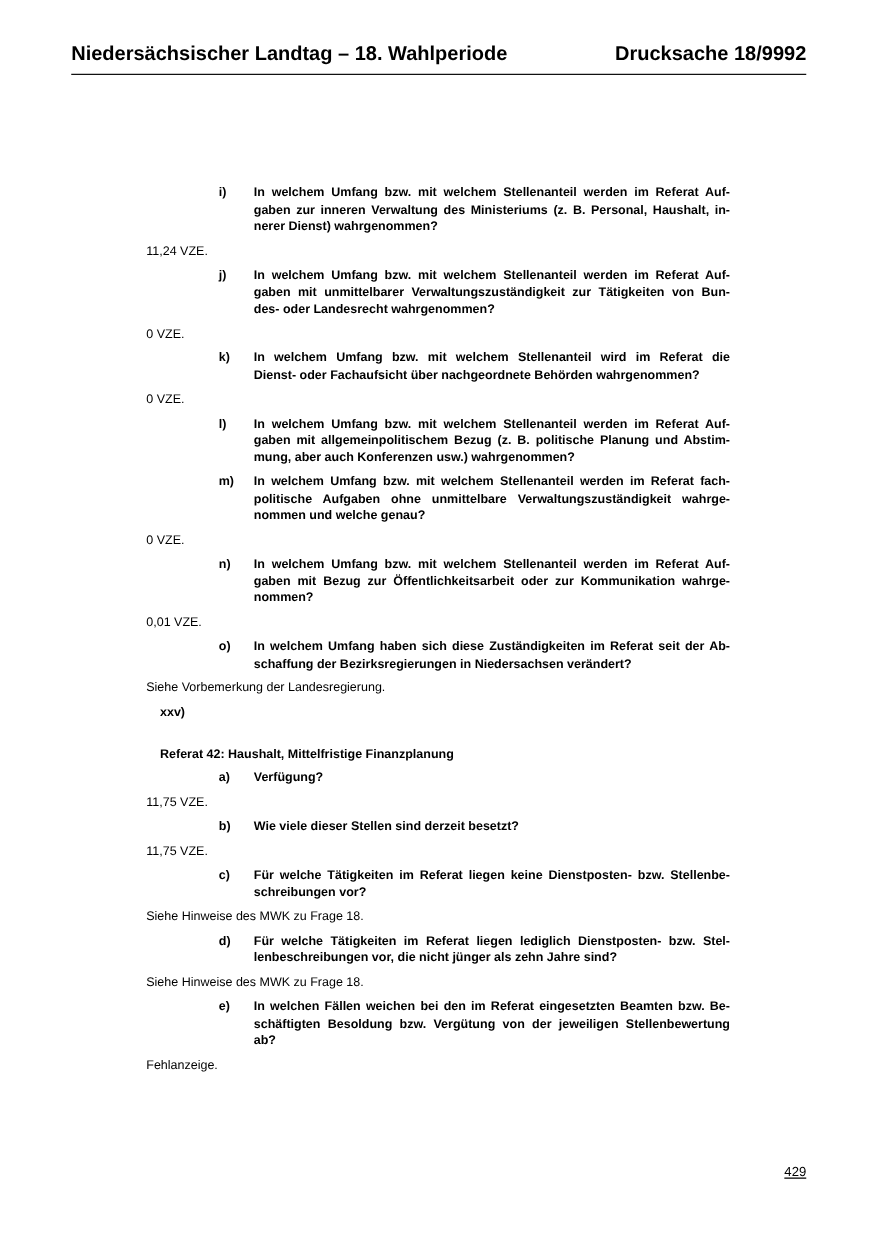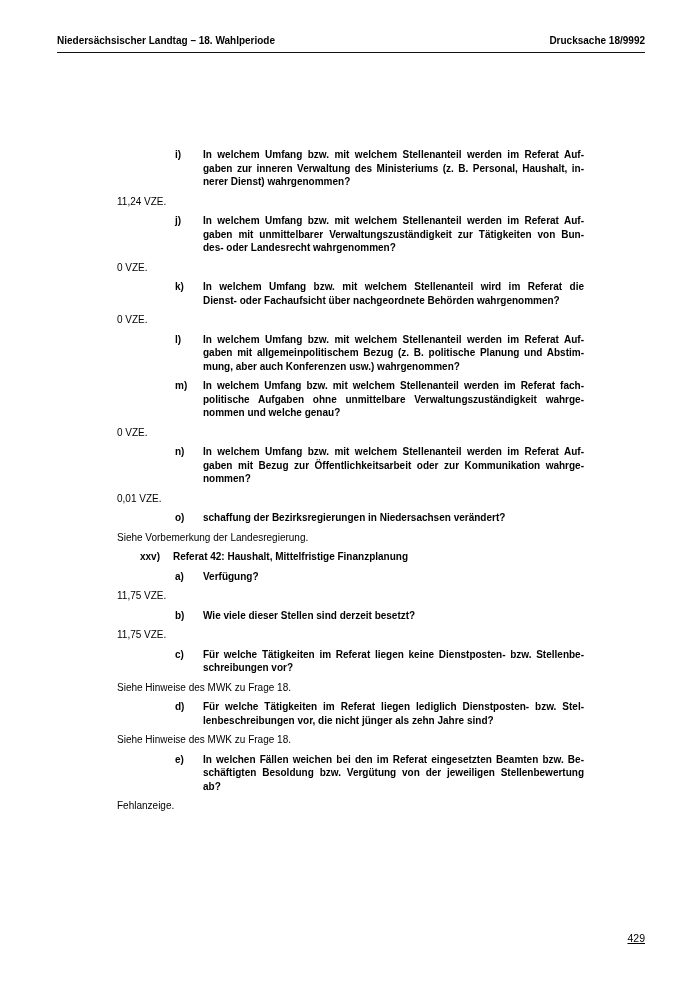--- a/index.html
+++ b/index.html
@@ -14,21 +14,21 @@
     font-family: "Liberation Sans", sans-serif;
     overflow: hidden;
   }
   .header {
     position: absolute;
     top: 35px;
     left: 57px;
     right: 55px;
     display: flex;
     justify-content: space-between;
-    font-size: 10px;
+    font-size: 16px;
     font-weight: bold;
     padding-bottom: 6px;
     border-bottom: 1.2px solid #111111;
   }
   .content {
     position: absolute;
     top: 148px;
     left: 117px;
     width: 467px;
     font-size: 10px;
@@ -37,22 +37,23 @@
   .q-row {
     display: flex;
     font-weight: bold;
     margin-left: 58px;
     margin-bottom: 6px;
   }
   .q-label { flex: 0 0 28px; width: 28px; }
   .s-row {
     display: flex;
     font-weight: bold;
-    margin-left: 23px;
+    margin-left: 11px;
     margin-bottom: 6px;
+    flex-direction: column;
   }
   .s-label { flex: 0 0 33px; width: 33px; }
   .q-text { flex: 1; min-width: 0; }
   .q-line {
     text-align: justify;
     text-align-last: justify;
     white-space: nowrap;
   }
   .q-line.last {
     text-align: right;
@@ -128,20 +129,21 @@
         <div class="q-text">
           <div class="q-line">In welchem Umfang bzw. mit welchem Stellenanteil werden im Referat Auf-</div>
           <div class="q-line">gaben mit Bezug zur Öffentlichkeitsarbeit oder zur Kommunikation wahrge-</div>
           <div class="q-line last">nommen?</div>
         </div>
       </div>
       <div class="answer">0,01 VZE.</div>
       <div class="q-row">
         <div class="q-label">o)</div>
         <div class="q-text">
+          <div class="q-line">In welchem Umfang haben sich diese Zuständigkeiten im Referat seit der Ab-</div>
           <div class="q-line last">schaffung der Bezirksregierungen in Niedersachsen verändert?</div>
         </div>
       </div>
       <div class="answer">Siehe Vorbemerkung der Landesregierung.</div>
       <div class="s-row">
         <div class="s-label">xxv)</div>
         <div class="q-text">Referat 42: Haushalt, Mittelfristige Finanzplanung</div>
       </div>
       <div class="q-row">
         <div class="q-label">a)</div>

